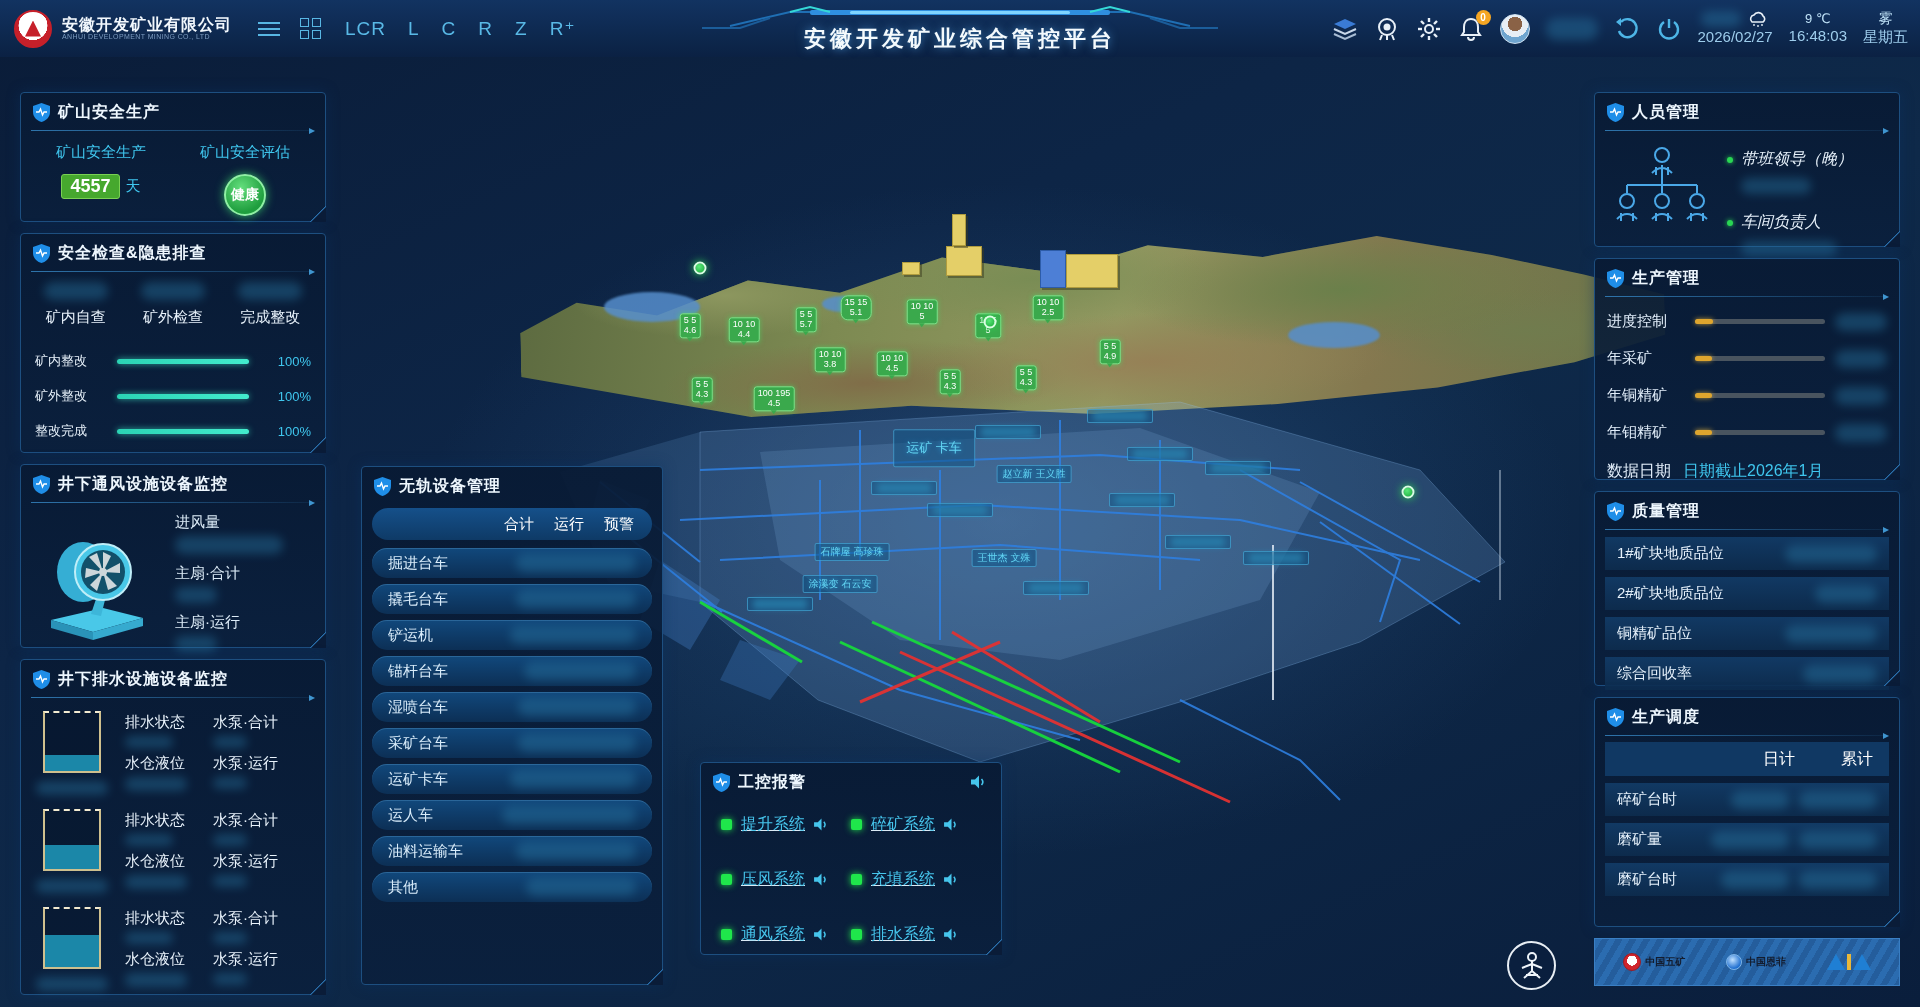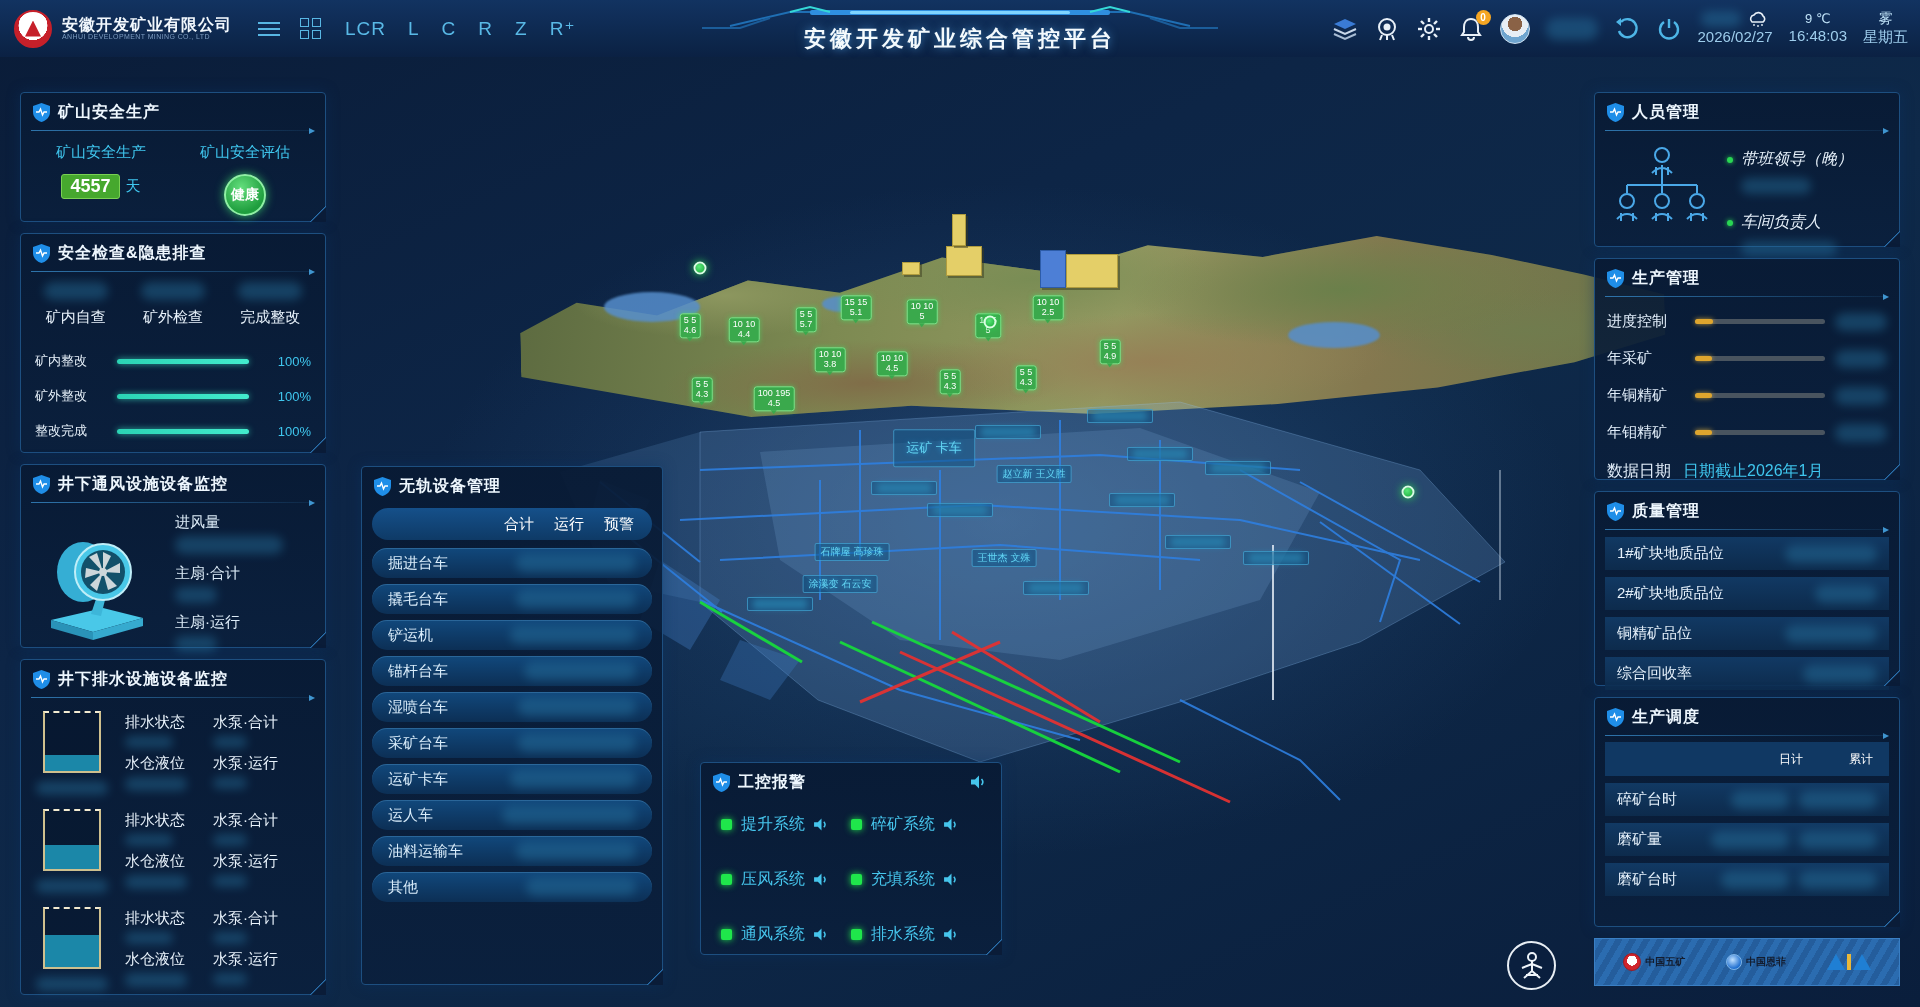--- a/index.html
+++ b/index.html
@@ -80,21 +80,21 @@
   .drain-col{display:flex;flex-direction:column;gap:4px;}
   .drain-col .lab{color:#e8f2fb;font-size:15px;margin-top:2px;}
   
   .thead-pill{margin:4px 10px 8px;height:32px;border-radius:16px;background:linear-gradient(180deg,#15508a,#0e3a66);
     display:flex;align-items:center;justify-content:flex-end;gap:20px;padding:0 18px;color:#fff;font-size:15px;}
   .trow{margin:6px 10px;height:30px;border-radius:15px;background:linear-gradient(180deg,#11487c,#0c2f55);
     display:flex;align-items:center;padding:0 16px;color:#d9ecfa;font-size:15px;cursor:pointer;
     box-shadow:inset 0 1px 0 rgba(120,190,240,.25);}
   .trow .redact{margin-left:auto;}
   
-  .alarm-grid{display:grid;grid-template-columns:1fr 1fr;padding:14px 20px;row-gap:34px;}
+  .alarm-grid{display:grid;grid-template-columns:1fr 1fr;padding:14px 20px;row-gap:34px;text-decoration:underline;}
   .alarm-item{display:flex;align-items:center;gap:9px;cursor:pointer;}
   .gsq{width:11px;height:11px;background:#1fe64b;border-radius:2px;box-shadow:0 0 7px #1fe64b;flex:none;}
   .alarm-item .lab{color:#46c5ec;font-size:16px;}
   .spk{flex:none;}
   .alarm-master{position:absolute;right:14px;top:12px;cursor:pointer;}
   
   .pers-body{display:flex;padding:6px 12px;gap:10px;}
   .pers-list{display:flex;flex-direction:column;gap:14px;padding-top:6px;}
   .pers-item .row1{display:flex;align-items:center;gap:8px;}
   .gdot{width:6px;height:6px;border-radius:50%;background:#29d653;box-shadow:0 0 5px #29d653;flex:none;}
@@ -103,21 +103,21 @@
   .prod-row{display:flex;align-items:center;gap:10px;padding:9px 12px;}
   .prod-label{width:78px;color:#e2eefa;font-size:15px;flex:none;}
   .ptrack{flex:1;height:5px;background:#49545f;border-radius:3px;position:relative;}
   .pfill{position:absolute;left:0;top:0;height:100%;background:#dfa62e;border-radius:3px;box-shadow:0 0 5px rgba(230,180,60,.8);}
   .prod-date{display:flex;gap:12px;padding:10px 12px 4px;font-size:16px;}
   .prod-date .l{color:#e2eefa;}
   .prod-date .v{color:#3fc6ee;}
   
   .qrow{margin:7px 10px;height:33px;background:linear-gradient(180deg,rgba(18,60,104,.9),rgba(13,44,78,.9));
     display:flex;align-items:center;justify-content:space-between;padding:0 12px;color:#e6f1fb;font-size:15px;cursor:pointer;}
-  .dhead{margin:4px 10px 2px;height:34px;background:rgba(18,60,104,.9);display:flex;align-items:center;justify-content:flex-end;gap:46px;padding:0 16px;color:#fff;font-size:12px;}
+  .dhead{margin:4px 10px 2px;height:34px;background:rgba(18,60,104,.9);display:flex;align-items:center;justify-content:flex-end;gap:46px;padding:0 16px;color:#fff;font-size:16px;}
   .drow-vals{display:flex;gap:10px;}
   
   .logo-bar{position:absolute;left:1594px;top:938px;width:306px;height:48px;z-index:10;
     background:repeating-linear-gradient(120deg,#2b6cb0 0 6px,#245d9c 6px 12px);
     border:1px solid #3a7fc4;display:flex;align-items:center;justify-content:space-around;padding:0 8px;}
   .wk-logo{display:flex;align-items:center;gap:4px;}
   .wk-mark{width:18px;height:18px;border-radius:50%;background:radial-gradient(circle at 50% 42%,#fff 0 40%,#d0242c 41%);border:1px solid #a01b22;}
   .wk-txt{font-size:10px;font-weight:bold;color:#131c2e;}
   .enfi-mark{width:16px;height:16px;border-radius:50%;background:radial-gradient(circle at 40% 35%,#bfe0ff,#1f6fd0 70%);border:1px solid #7db4e8;}
   .mim-mark{display:flex;align-items:flex-end;gap:2px;}
@@ -221,21 +221,21 @@
       <div>4.6</div>
     </div>
     <div class="badge" style="left: 744px; top: 342px;">
       <div>10 10</div>
       <div>4.4</div>
     </div>
     <div class="badge" style="left: 806px; top: 332px;">
       <div>5 5</div>
       <div>5.7</div>
     </div>
-    <div class="badge" style="left: 856px; top: 320px;">
+    <div class="badge" style="left: 856px; top: 320px; border-radius: 7px;">
       <div>15 15</div>
       <div>5.1</div>
     </div>
     <div class="badge" style="left: 922px; top: 324px;">
       <div>10 10</div>
       <div>5</div>
     </div>
     <div class="badge" style="left: 988px; top: 338px;">
       <div>10.5</div>
       <div>5</div>

